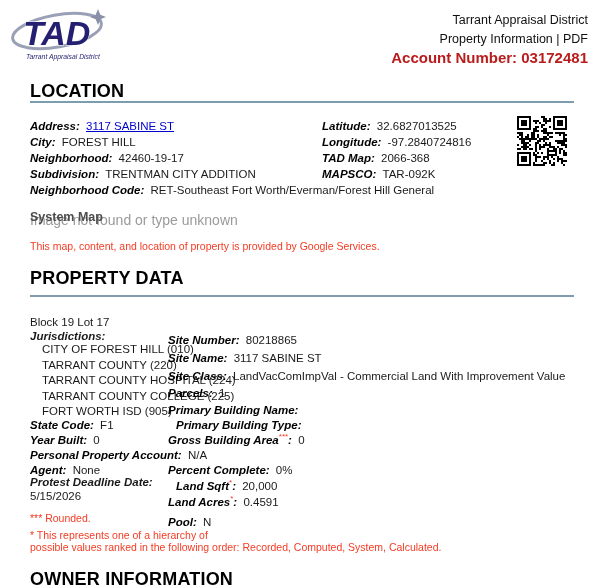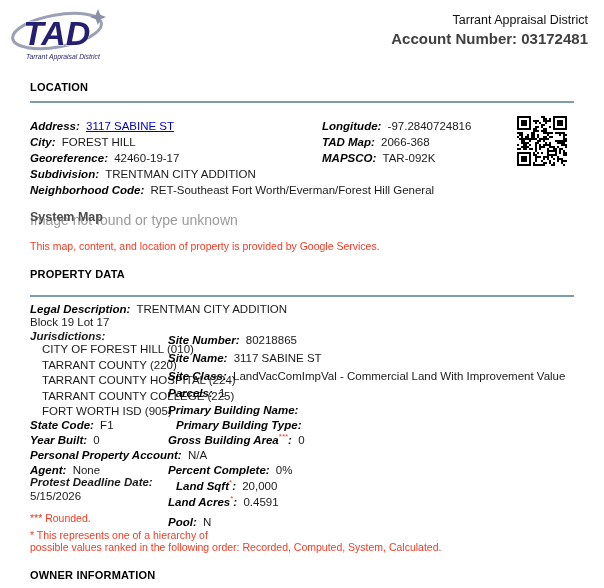--- a/index.html
+++ b/index.html
@@ -4,25 +4,25 @@
 <style>
   html,body{margin:0;padding:0;background:#fff;}
   .page{
     position:relative;width:604px;height:588px;background:#fff;overflow:hidden;
     font-family:"Liberation Sans",sans-serif;color:#111;
   }
   .abs{position:absolute;white-space:nowrap;}
   .lbl{font-weight:bold;color:#000;font-style:italic;}
   .val{margin-left:3px;}
   .body-txt{font-size:11.5px;color:#1a1a1a;}
-  .sec-title{font-size:11px;font-weight:bold;color:#000;letter-spacing:.2px;}
+  .sec-title{font-size:18px;font-weight:bold;color:#000;letter-spacing:.2px;}
   .rule{height:2px;width:544px;background:#7d9cad;}
   .hdr-block{text-align:right;line-height:19px;}
   .hdr-line{font-size:12.5px;color:#111;}
-  .account{font-size:15px;font-weight:bold;color:#404040;line-height:18px;}
+  .account{font-size:15px;font-weight:bold;color:#b91c1c;line-height:18px;}
   .link{color:#0000cc;text-decoration:underline;cursor:pointer;}
   .red{color:#f43b24;}
   .fine{font-size:10.5px;}
   sup.note{font-size:8px;vertical-align:super;line-height:0;}
   .map-broken{font-size:14px;color:#9a9a9a;}
   .map-alt{font-size:12.5px;font-weight:600;color:#4d4d4d;}
   .row{height:16px;}
 </style>
 </head>
 <body>
@@ -33,50 +33,55 @@
     <svg width="100" height="58" viewBox="0 0 100 58">
       <ellipse cx="47" cy="25" rx="45" ry="16" fill="none" stroke="#9aa0b5" stroke-width="3" transform="rotate(-10 47 25)"></ellipse>
       <text x="13" y="39" font-size="34" font-weight="bold" font-style="italic" fill="#241f70" stroke="#ffffff" stroke-width="0.8" paint-order="stroke">TAD</text>
       <path d="M88 3 l2.3 5.7 5.7 2.3 -5.7 2.3 -2.3 5.7 -2.3 -5.7 -5.7 -2.3 5.7 -2.3 z" fill="#8a8fa8"></path>
       <text x="16" y="53" font-size="6.8" font-style="italic" fill="#241f70">Tarrant Appraisal District</text>
     </svg>
   </div>
 
   <div class="abs hdr-block" style="right:16px;top:11px;">
     <div class="hdr-line">Tarrant Appraisal District</div>
+    <div class="hdr-line">Property Information | PDF</div>
     <div class="account">Account Number: 03172481</div>
   </div>
 
   <div class="abs sec-title" style="left:30px;top:81px;">LOCATION</div>
   <div class="abs rule" style="left:30px;top:101px;"></div>
 
   <div class="abs body-txt" style="left:30px;top:120px;">
     <div class="row">
       <span class="lbl">Address:</span>
       <a class="link val">3117 SABINE ST</a>
     </div>
     <div class="row">
       <span class="lbl">City:</span>
       <span class="val">FOREST HILL</span>
     </div>
     <div class="row">
-      <span class="lbl">Georeference:</span>
+      <span class="lbl">Neighborhood:</span>
       <span class="val">42460-19-17</span>
     </div>
     <div class="row">
       <span class="lbl">Subdivision:</span>
       <span class="val">TRENTMAN CITY ADDITION</span>
     </div>
     <div class="row">
       <span class="lbl">Neighborhood Code:</span>
       <span class="val">RET-Southeast Fort Worth/Everman/Forest Hill General</span>
     </div>
   </div>
 
   <div class="abs body-txt" style="left:322px;top:120px;">
+    <div class="row">
+      <span class="lbl">Latitude:</span>
+      <span class="val">32.6827013525</span>
+    </div>
     <div class="row">
       <span class="lbl">Longitude:</span>
       <span class="val">-97.2840724816</span>
     </div>
     <div class="row">
       <span class="lbl">TAD Map:</span>
       <span class="val">2066-368</span>
     </div>
     <div class="row">
       <span class="lbl">MAPSCO:</span>
@@ -309,24 +314,20 @@
 
   <div class="abs" style="left:30px;top:210px;width:300px;height:16px;">
     <span class="abs map-broken" style="left:0;top:2px;">Image not found or type unknown</span>
     <span class="abs map-alt" style="left:0;top:0;">System Map</span>
   </div>
   <div class="abs fine red" style="left:30px;top:240px;">This map, content, and location of property is provided by Google Services.</div>
 
   <div class="abs sec-title" style="left:30px;top:268px;">PROPERTY DATA</div>
   <div class="abs rule" style="left:30px;top:295px;"></div>
 
-  <div class="abs body-txt" style="left:30px;top:303px;">
-    <span class="lbl">Legal Description:</span>
-    <span class="val">TRENTMAN CITY ADDITION</span>
-  </div>
   <div class="abs body-txt" style="left:30px;top:316px;">Block 19 Lot 17</div>
 
   <div class="abs body-txt lbl" style="left:30px;top:330px;">Jurisdictions:</div>
   <div class="abs body-txt" style="left:42px;top:343px;">CITY OF FOREST HILL (010)</div>
   <div class="abs body-txt" style="left:42px;top:359px;">TARRANT COUNTY (220)</div>
   <div class="abs body-txt" style="left:42px;top:374px;">TARRANT COUNTY HOSPITAL (224)</div>
   <div class="abs body-txt" style="left:42px;top:390px;">TARRANT COUNTY COLLEGE (225)</div>
   <div class="abs body-txt" style="left:42px;top:405px;">FORT WORTH ISD (905)</div>
 
   <div class="abs body-txt" style="left:30px;top:419px;">

